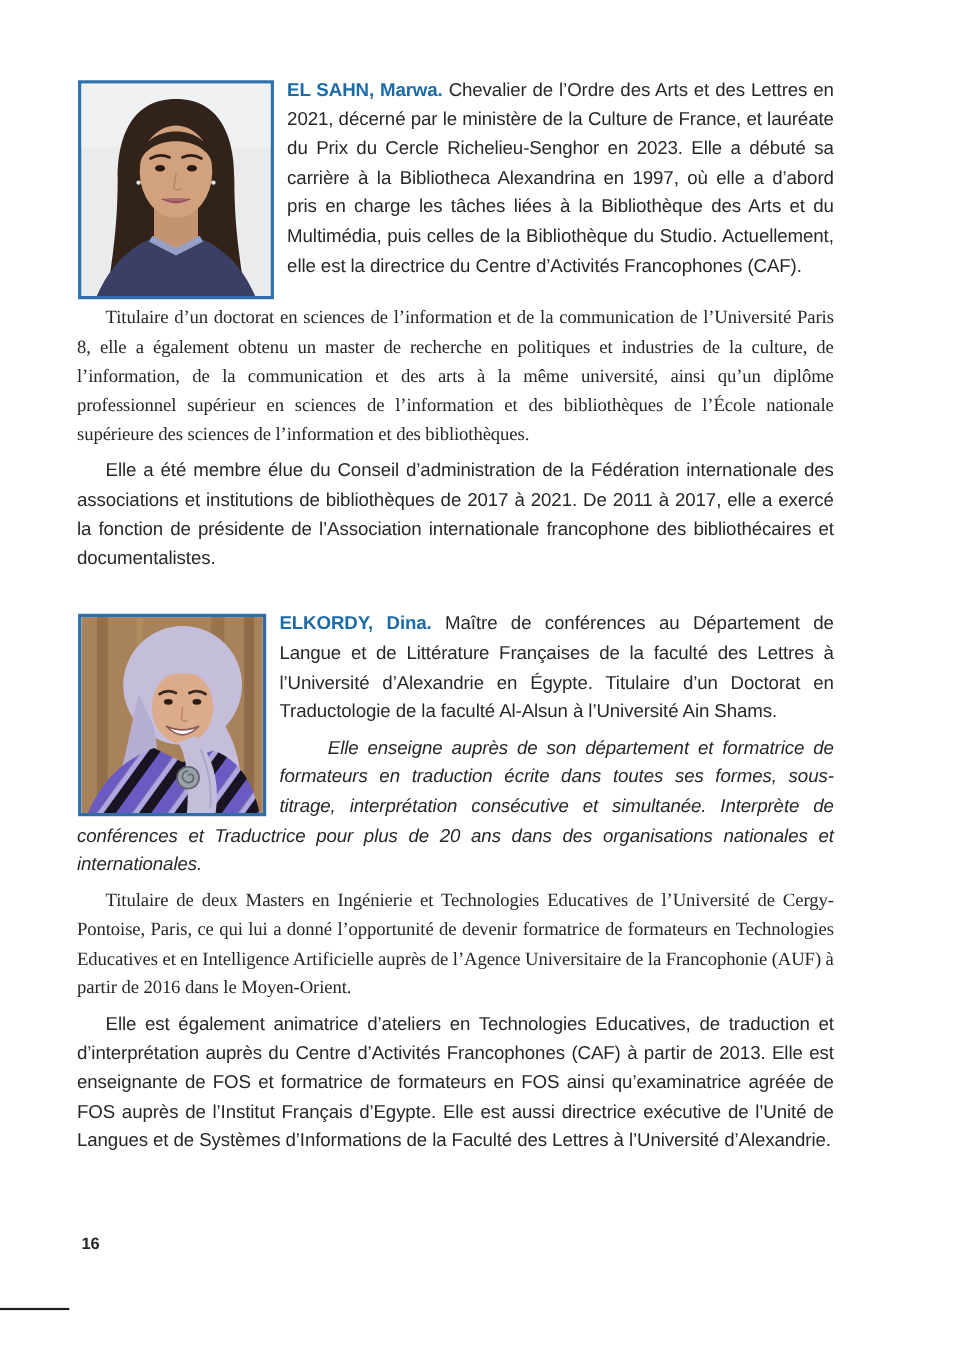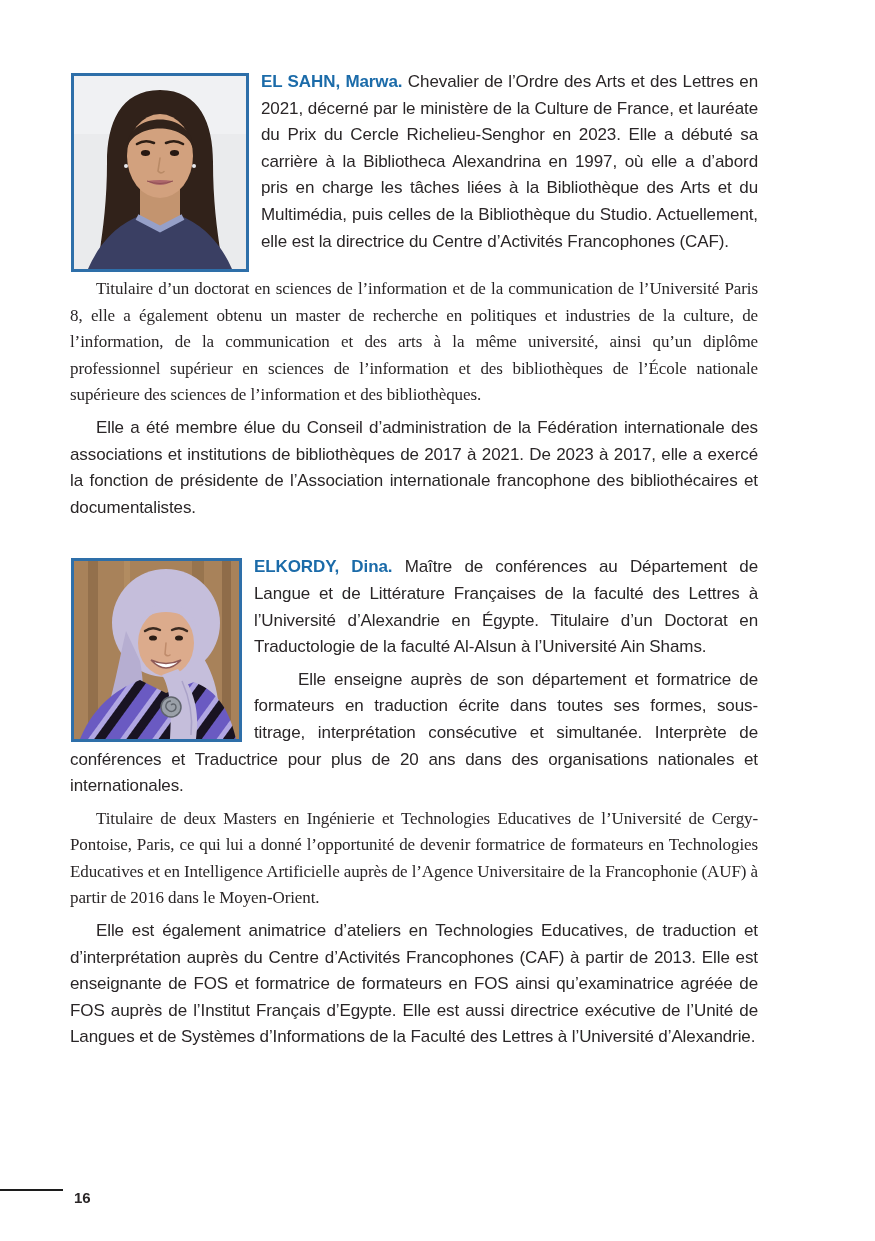--- a/index.html
+++ b/index.html
@@ -22,21 +22,21 @@
   p {
     margin: 0;
     text-align: justify;
     font-size: 17px;
     line-height: 26.6px;
     letter-spacing: -0.1px;
     color: #2a2627;
   }
   .para { text-indent: 26px; margin-top: 6px; }
   .para.clear { clear: both; font-family: Liberation Serif, serif; }
-  .para.indent-more { text-indent: 44px; }
+  .para.indent-more { text-indent: 44px; font-style: italic; }
   .person-name {
     color: #1b6ba9;
     font-weight: bold;
   }
   .photo {
     float: left;
     margin: 4px 12px 4px 0;
     border: 3px solid #2e6fa9;
     font-size: 0;
     line-height: 0;
@@ -47,21 +47,21 @@
     position: absolute;
     left: 0;
     top: 1189px;
     width: 63px;
     height: 2px;
     background: #1c1c1c;
   }
   .page-num {
     position: absolute;
     left: 74px;
-    top: 1189px;
+    top: 1122px;
     font-size: 15px;
     font-weight: bold;
     color: #2a2627;
   }
 </style>
 </head>
 <body>
 
 <div class="page">
   <div class="content">
@@ -97,21 +97,21 @@
           <path d="M74 150 Q86 166 98 150" stroke="#dfe2e8" stroke-width="1.6" fill="none"></path>
           <circle cx="86" cy="164" r="2.2" fill="#dfe2e8"></circle>
 
           <path d="M14 193 C30 157 52 146 63 141 L86 153 L109 141 C120 146 142 157 158 193 Z" fill="#3a3f63"></path>
 
           <path d="M63 141 L86 153 L109 141" stroke="#96a0c8" stroke-width="6" fill="none"></path>
         </svg>
       </figure>
       <p class="intro"><span class="person-name">EL SAHN, Marwa.</span> <span>Chevalier de l’Ordre des Arts et des Lettres en 2021, décerné par le ministère de la Culture de France, et lauréate du Prix du Cercle Richelieu-Senghor en 2023. Elle a débuté sa carrière à la Bibliotheca Alexandrina en 1997, où elle a d’abord pris en charge les tâches liées à la Bibliothèque des Arts et du Multimédia, puis celles de la Bibliothèque du Studio. Actuellement, elle est la directrice du Centre d’Activités Francophones (CAF).</span></p>
       <p class="para clear">Titulaire d’un doctorat en sciences de l’information et de la communication de l’Université Paris 8, elle a également obtenu un master de recherche en politiques et industries de la culture, de l’information, de la communication et des arts à la même université, ainsi qu’un diplôme professionnel supérieur en sciences de l’information et des bibliothèques de l’École nationale supérieure des sciences de l’information et des bibliothèques.</p>
-      <p class="para">Elle a été membre élue du Conseil d’administration de la Fédération internationale des associations et institutions de bibliothèques de 2017 à 2021. De 2023 à 2017, elle a exercé la fonction de présidente de l’Association internationale francophone des bibliothécaires et documentalistes.</p>
+      <p class="para">Elle a été membre élue du Conseil d’administration de la Fédération internationale des associations et institutions de bibliothèques de 2017 à 2021. De 2011 à 2017, elle a exercé la fonction de présidente de l’Association internationale francophone des bibliothécaires et documentalistes.</p>
     </section>
 
     <section class="entry2">
       <figure class="photo" style="margin-left:1px;">
         <svg width="165" height="178" viewBox="0 0 165 178">
 
           <rect width="165" height="178" fill="#a8825a"></rect>
           <rect x="14" width="10" height="178" fill="#93704c"></rect>
           <rect x="50" width="6" height="178" fill="#b28c61"></rect>
           <rect x="118" width="12" height="178" fill="#97744e"></rect>

